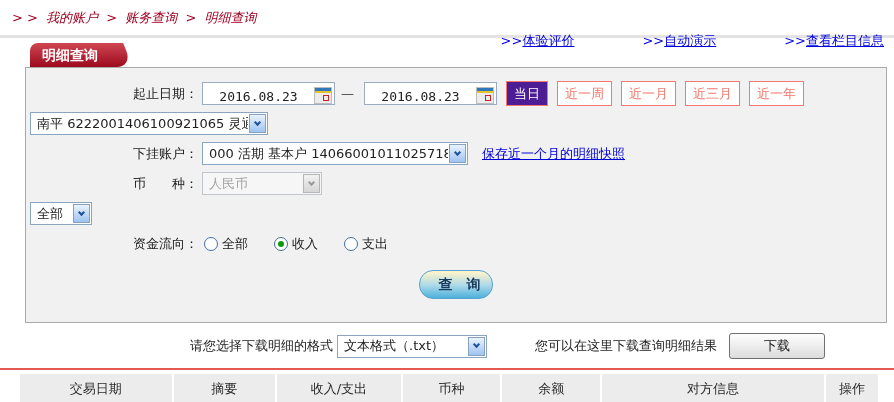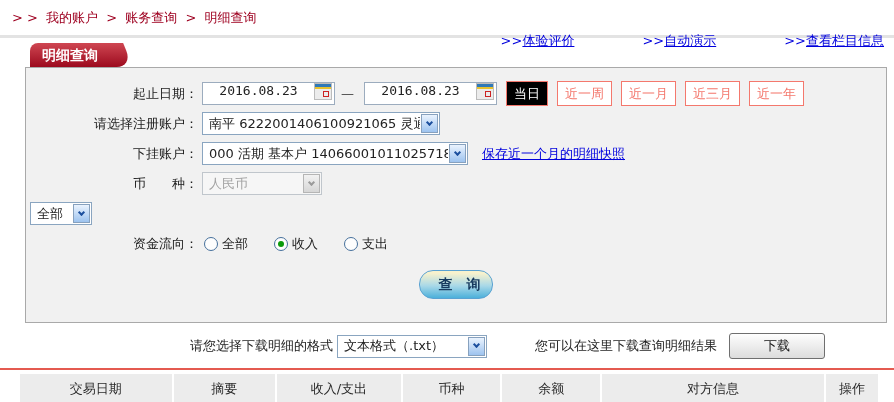--- a/index.html
+++ b/index.html
@@ -1,45 +1,45 @@
 <!DOCTYPE html>
 <html><head>
 <meta charset="utf-8">
 <style>
   * { margin:0; padding:0; box-sizing:border-box; }
   html,body { width:894px; height:402px; background:#fff; font-family:"DejaVu Sans","Liberation Sans",sans-serif; font-size:13px; color:#222; overflow:hidden; }
 
   
-  .breadcrumb { padding:9px 4px 8px 12px; color:#9e0020; font-size:13px; border-bottom:3px solid #e3e3e3; }
+  .breadcrumb { padding:9px 4px 8px 12px; color:#9e0020; font-size:13px; border-bottom:3px solid #e3e3e3;font-style:italic; }
   .breadcrumb span { margin-right:4px; }
 
   
   .header-row { display:flex; align-items:flex-end; justify-content:space-between; height:27px; margin-top:2px; }
   .tab { position:relative; margin-left:30px; height:24px; line-height:24px; padding:0 10px 0 12px; background:linear-gradient(#cf4652,#9c0a1e); color:#fff; font-weight:bold; font-size:14px; border-radius:8px 0 0 0; z-index:2; }
   .tab::after { content:''; position:absolute; top:0; right:-20px; width:28px; height:100%; background:linear-gradient(#cf4652,#9c0a1e); transform:skewX(22deg); border-radius:0 0 16px 0; }
   .header-links { display:flex; gap:68px; padding-right:10px; padding-bottom:17px; }
   .hlink { color:#0000dd; text-decoration:none; cursor:pointer; white-space:nowrap; }
   .hlink u, a.u { text-decoration:underline; }
 
   
   .form-box { width:862px; margin-left:25px; background:#f1f1f1; border:1px solid #a9a9a9; height:256px; padding-top:13px; }
   .form-row { display:flex; align-items:center; margin-bottom:5px; height:25px; }
   .form-label { width:172px; text-align:right; flex-shrink:0; color:#1c1c1c; }
 
   
-  .date-box { display:flex; align-items:flex-start; width:133px; height:23px; background:#fff; border:1px solid #9cacbe; margin-left:4px; }
+  .date-box { display:flex; align-items:flex-end; width:133px; height:23px; background:#fff; border:1px solid #9cacbe; margin-left:4px; }
   .date-box input { flex:1; border:0; outline:none; width:100px; text-align:center; font-family:"DejaVu Sans Mono","Liberation Mono",monospace; font-size:13px; color:#222; background:transparent; }
   .cal-icon { position:relative; width:18px; height:17px; margin-right:2px; background:#ececec; border:1px solid #bcbcbc; cursor:pointer; flex-shrink:0; }
   .cal-icon::before { content:''; position:absolute; top:0; left:0; right:0; height:5px; background:linear-gradient(#2f79b8 0 60%, #e8c22c 60% 100%); }
   .cal-icon::after { content:''; position:absolute; right:2px; bottom:2px; width:4px; height:4px; border:1px solid #cc2222; }
   .date-dash { margin:0 6px; color:#444; }
 
   
   .quick-btn { margin-left:9px; height:25px; padding:0 7px; background:#fff; border:1px solid #f4786d; color:#f4786d; font-size:13px; cursor:pointer; white-space:nowrap; }
-  .quick-btn.active { background:#000000; border-color:#f4786d; color:#fff; }
+  .quick-btn.active { background:#4c1d95; border-color:#f4786d; color:#fff; }
 
   
   .select { display:flex; align-items:center; justify-content:space-between; height:23px; background:#fff; border:1px solid #8aa5c0; margin-left:4px; cursor:pointer; }
   .select .stext { padding:0 6px; white-space:nowrap; overflow:hidden; font-family:"DejaVu Sans","Liberation Sans",sans-serif; }
   .sarrow { width:17px; height:19px; margin:1px; background:linear-gradient(#eaf3fe,#9dc3ef); border:1px solid #87a1be; display:flex; align-items:center; justify-content:center; flex-shrink:0; }
   .sarrow .chev { width:5px; height:5px; border-right:2px solid #1c4f9e; border-bottom:2px solid #1c4f9e; transform:rotate(45deg); margin-top:-3px; }
   .select.disabled { background:#f6f6f6; border-color:#c0c6cc; }
   .select.disabled .stext { color:#a2a2a2; }
   .select.disabled .sarrow { background:linear-gradient(#f2f2f2,#d6d6d6); border-color:#b5b5b5; }
   .select.disabled .sarrow .chev { border-color:#9a9a9a; }
@@ -106,21 +106,20 @@
       <div class="cal-icon"></div>
     </div>
     <button class="quick-btn active">当日</button>
     <button class="quick-btn">近一周</button>
     <button class="quick-btn">近一月</button>
     <button class="quick-btn">近三月</button>
     <button class="quick-btn">近一年</button>
   </div>
 
   <div class="form-row">
-    <div class="form-label">请选择注册账户：</div>
     <div class="select" style="width:238px">
       <span class="stext">南平  6222001406100921065  灵通卡</span>
       <span class="sarrow">
           <span class="chev"></span>
         </span>
     </div>
   </div>
 
   <div class="form-row">
     <div class="form-label">下挂账户：</div>

